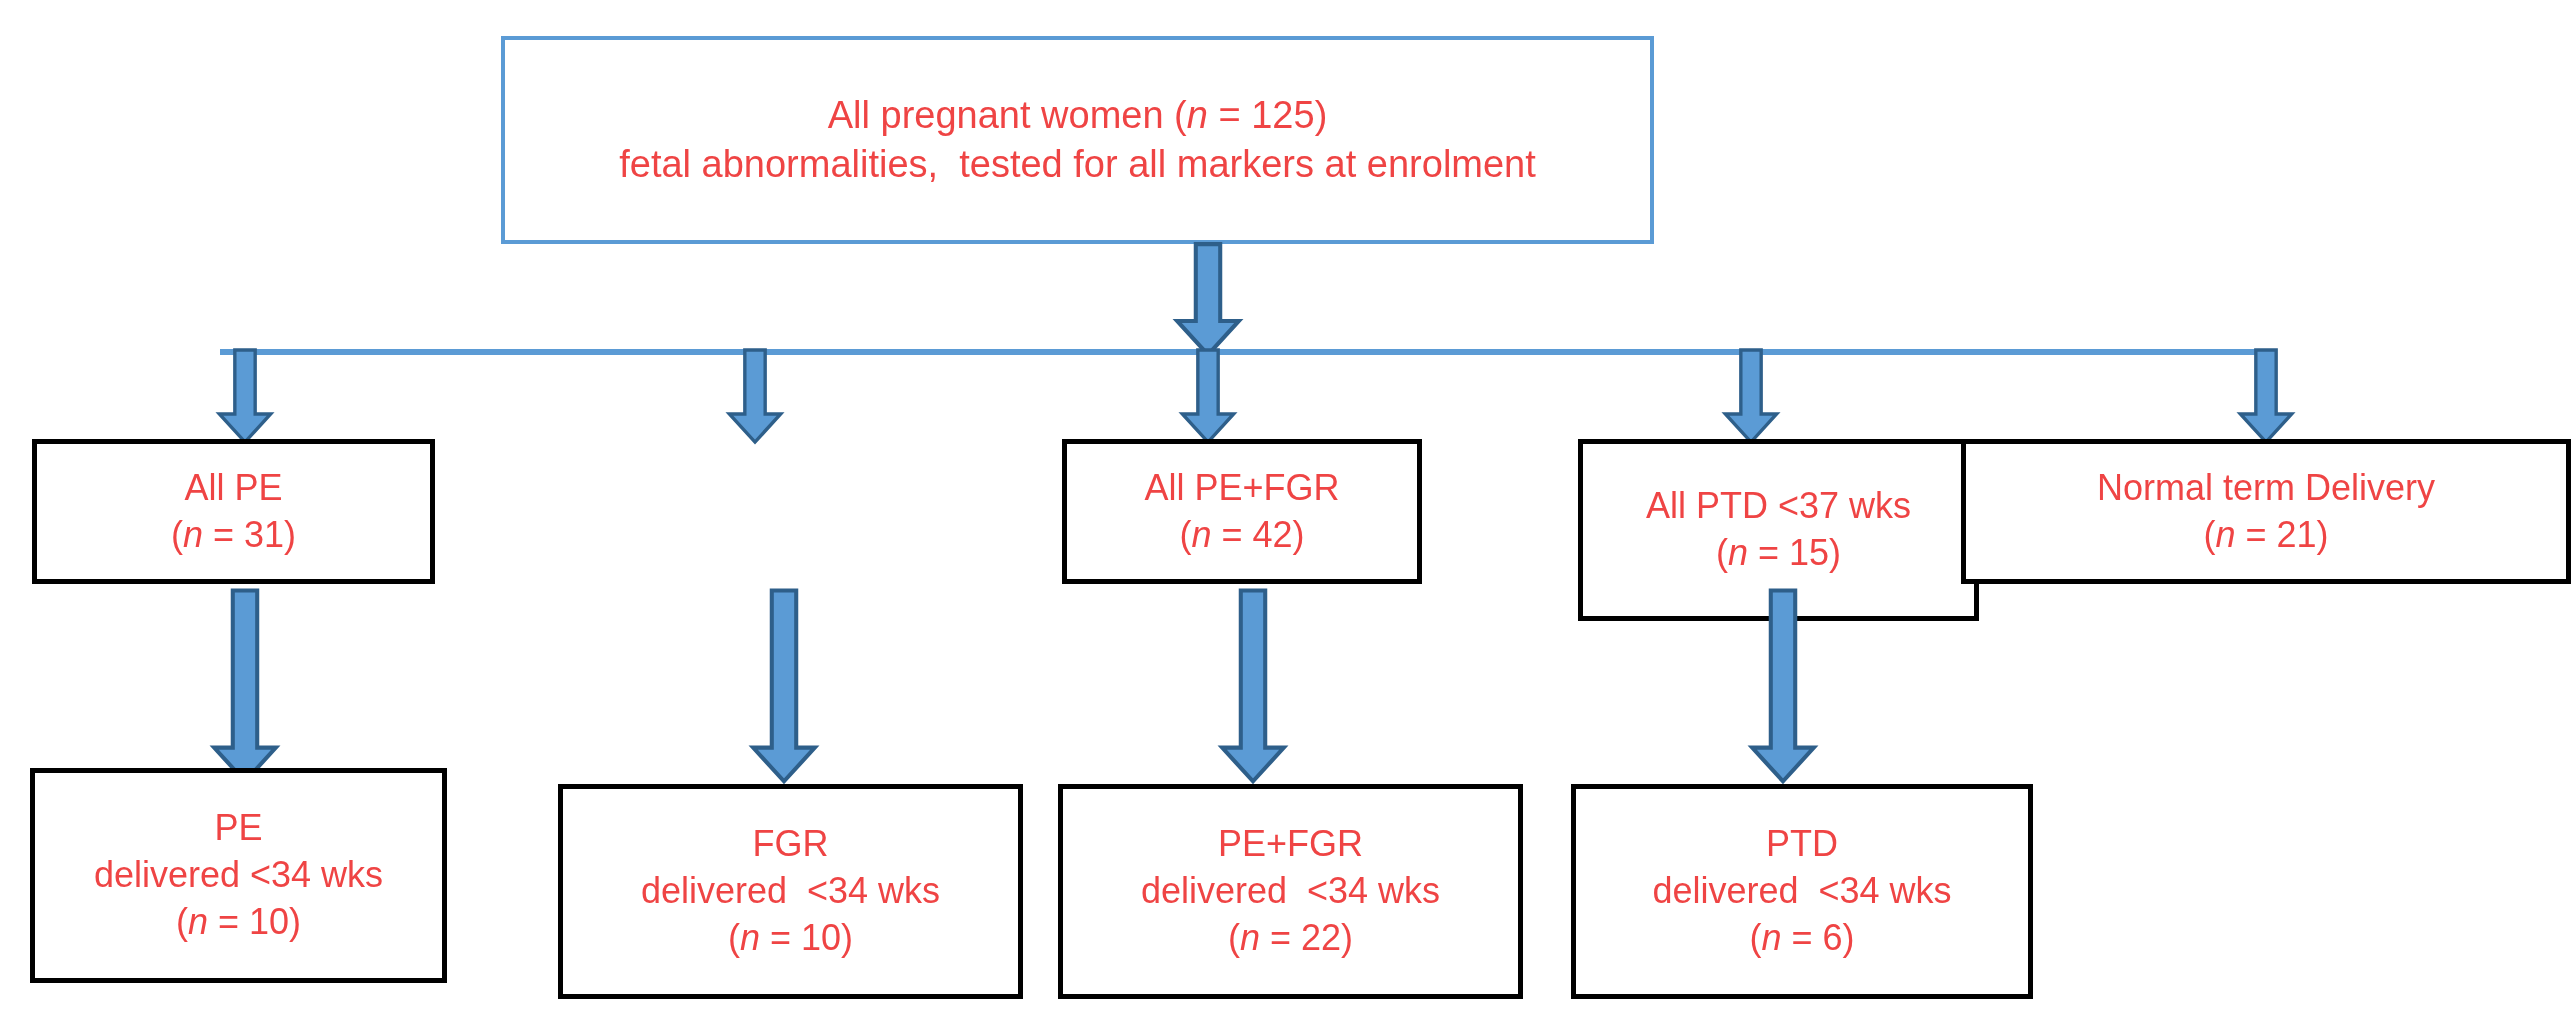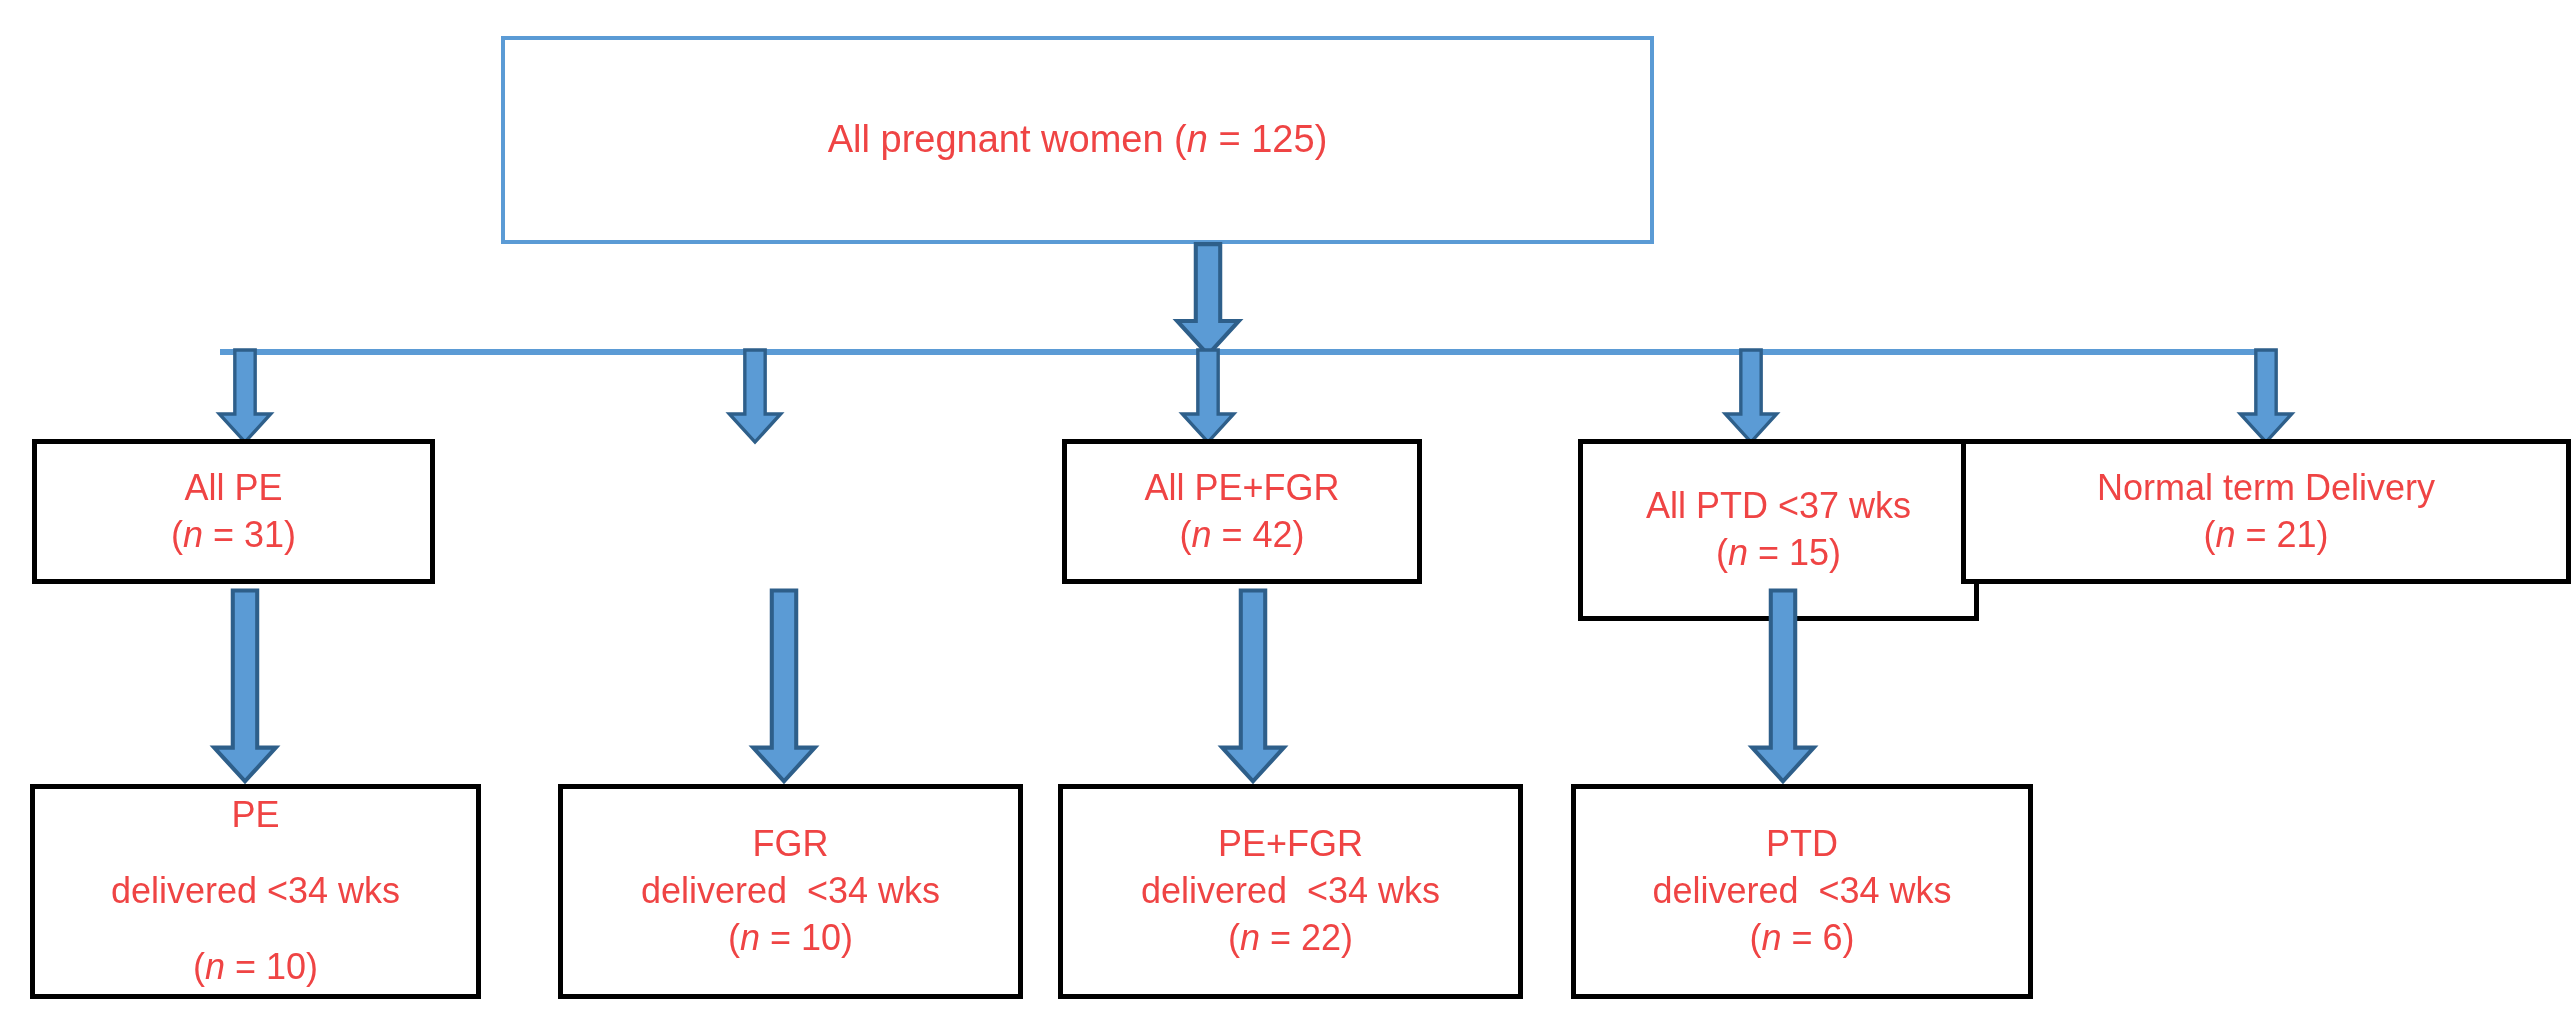--- a/index.html
+++ b/index.html
@@ -59,20 +59,21 @@
     overflow: visible;
   }
 </style>
 </head>
 <body>
 
 <div id="canvas">
 
   <div class="node top" style="left:501px; top:36px; width:1153px; height:208px;">
     <span class="line"><span>All pregnant women (</span><span class="ital">n</span><span> = 125)</span></span>
+    <span class="line">fetal abnormalities,  tested for all markers at enrolment</span>
   </div>
 
   <svg class="arrow" style="left:1176px; top:244px;" width="64" height="112" viewBox="0 0 110 192">
     <polygon points="34,0 76,0 76,132 108,132 55,190 2,132 34,132" fill="#5B9BD5" stroke="#2E5F8A" stroke-width="7"></polygon>
   </svg>
 
   <div class="bus" style="left:220px; top:349px; width:2045px;"></div>
 
   <svg class="arrow" style="left:213px; top:350px;" width="64" height="93" viewBox="0 0 110 192">
     <polygon points="34,0 76,0 76,132 108,132 55,190 2,132 34,132" fill="#5B9BD5" stroke="#2E5F8A" stroke-width="7"></polygon>
@@ -124,21 +125,21 @@
   </svg>
 
   <svg class="arrow" style="left:1221px; top:584px;" width="64" height="205" viewBox="0 0 110 330">
     <polygon points="34,0 76,0 76,270 108,270 55,328 2,270 34,270" fill="#5B9BD5" stroke="#2E5F8A" stroke-width="7"></polygon>
   </svg>
 
   <svg class="arrow" style="left:1751px; top:584px;" width="64" height="205" viewBox="0 0 110 330">
     <polygon points="34,0 76,0 76,270 108,270 55,328 2,270 34,270" fill="#5B9BD5" stroke="#2E5F8A" stroke-width="7"></polygon>
   </svg>
 
-  <div class="node level3" style="left:30px; top:784px; width:451px; height:215px;gap:29px;">
+  <div class="node level3" style="left:30px; top:768px; width:417px; height:215px;">
     <span class="line">PE</span>
     <span class="line">delivered &lt;34 wks</span>
     <span class="line"><span>(</span><span class="ital">n</span><span> = 10)</span></span>
   </div>
 
   <div class="node level3" style="left:558px; top:784px; width:465px; height:215px;">
     <span class="line">FGR</span>
     <span class="line">delivered  &lt;34 wks</span>
     <span class="line"><span>(</span><span class="ital">n</span><span> = 10)</span></span>
   </div>

